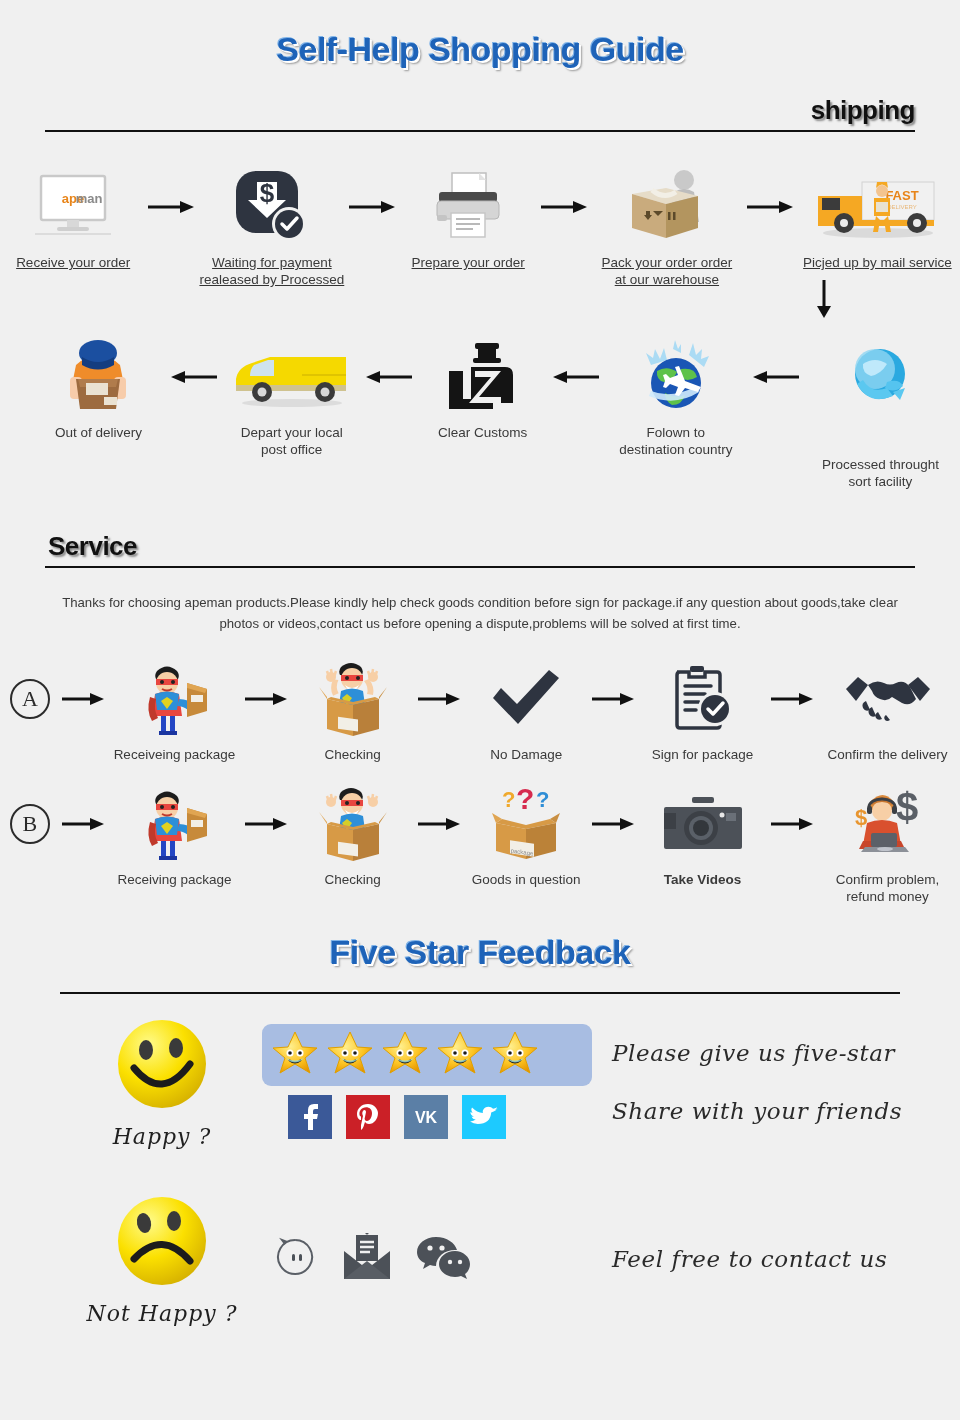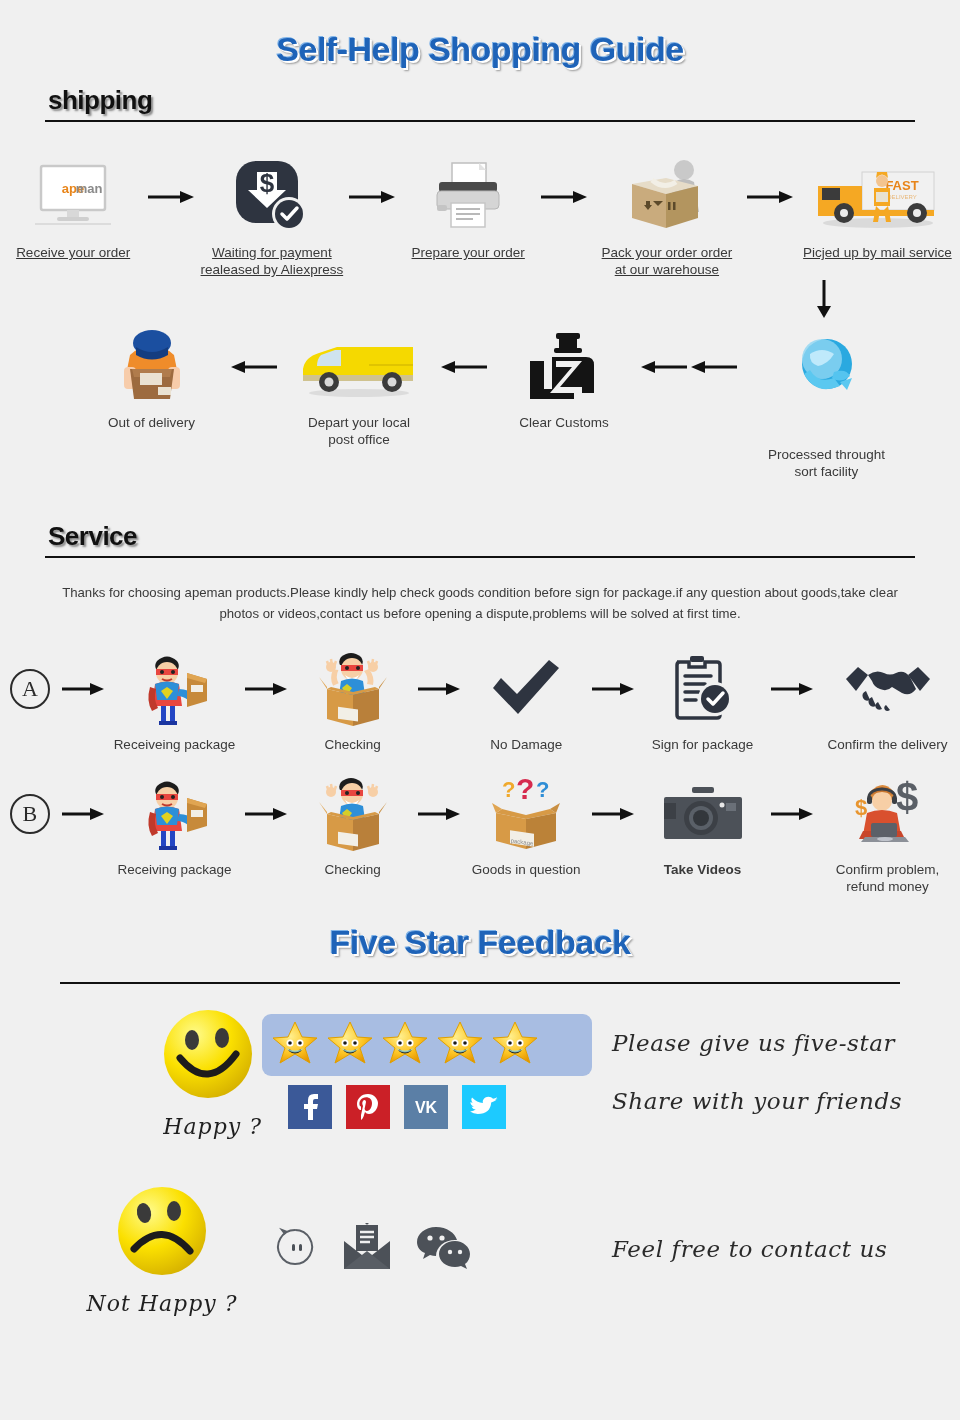--- a/index.html
+++ b/index.html
@@ -111,21 +111,21 @@
   }
   .contact-row { display: flex; gap: 24px; align-items: center; }
 </style>
 </head>
 <body>
 
 <div class="page">
 
   <div class="main-title">Self-Help Shopping Guide</div>
 
-  <div class="section-head" style="margin-top:16px;">
+  <div class="section-head" style="margin-top:26px;text-align:right;">
     <span class="label">shipping</span>
   </div>
   <div class="rule"></div>
 
   <div class="flow" style="margin-top:36px;text-decoration:underline;">
 
     <div class="node" style="width:155px;">
       <div class="art">
         <svg width="92" height="70" viewBox="0 0 92 70">
           <rect x="14" y="4" width="64" height="44" rx="2" fill="#fff" stroke="#c9c9c9" stroke-width="2.5"></rect>
@@ -151,21 +151,21 @@
         <svg width="78" height="78" viewBox="0 0 78 78">
           <rect x="3" y="3" width="62" height="62" rx="20" fill="#2e3440"></rect>
           <path d="M24 14 h20 v18 h9 L34 50 L15 32 h9 Z" fill="#fff"></path>
           <text x="34" y="34" text-anchor="middle" font-family="Liberation Sans, sans-serif" font-size="26" font-weight="bold" fill="#2e3440">$</text>
           <circle cx="56" cy="56" r="17" fill="#f0f0f0"></circle>
           <circle cx="56" cy="56" r="14" fill="#2e3440"></circle>
           <path d="M49 56 l5 5 l10 -11" stroke="#fff" stroke-width="3.5" fill="none" stroke-linecap="round" stroke-linejoin="round"></path>
         </svg>
       </div>
       <div class="cap">Waiting for payment
-realeased by Aliexpress</div>
+realeased by Processed</div>
     </div>
 
     <div class="arrow">
       <svg width="50" height="14" viewBox="0 0 50 14">
           <path d="M2 7 H36" stroke="#111" stroke-width="3"></path>
           <path d="M34 1 L48 7 L34 13 Z" fill="#111"></path>
         </svg>
     </div>
 
     <div class="node" style="width:150px;">
@@ -322,20 +322,40 @@
       <div class="cap">Clear Customs</div>
     </div>
 
     <div class="arrow">
       <svg width="50" height="14" viewBox="0 0 50 14">
           <path d="M14 7 H48" stroke="#111" stroke-width="3"></path>
           <path d="M16 1 L2 7 L16 13 Z" fill="#111"></path>
         </svg>
     </div>
 
+    <div class="node" style="width:165px;">
+      <div class="art">
+        <svg width="86" height="76" viewBox="0 0 86 76">
+          <g fill="#9fd8f5" opacity=".85">
+            <path d="M18 26 l-5 -12 l7 5 l2 -9 l5 10 l4 -11 l3 12 Z"></path>
+            <path d="M56 16 l4 -12 l3 12 l6 -6 l-1 10 l8 -3 l-5 11 Z"></path>
+            <path d="M40 10 l2 -9 l3 9 l3 -5 l0 9 Z"></path>
+          </g>
+          <circle cx="43" cy="44" r="25" fill="#1a56b5"></circle>
+          <path d="M24 32 q10 -6 20 1 q-4 9 -13 10 q-8 -2 -7 -11Z" fill="#5ec24a"></path>
+          <path d="M48 30 q14 -2 16 8 q-10 6 -18 0 Z" fill="#5ec24a"></path>
+          <path d="M32 54 q10 6 20 2 q-3 10 -13 10 q-7 -4 -7 -12Z" fill="#5ec24a"></path>
+          <circle cx="43" cy="44" r="25" fill="url(#g1)" opacity="0"></circle>
+          <path d="M18 52 q20 8 44 -4 l4 5 q-24 15 -50 4 Z" fill="#cfeafc" opacity=".9"></path>
+          <path d="M52 42 l16 6 l-3 5 l-13 -4 l-6 8 l-4 -1 l3 -8 l-8 -3 l-4 4 l-3 -1 l2 -6 l-2 -6 l3 -1 l4 4 l8 -3 l-3 -8 l4 -1 Z" fill="#fff"></path>
+        </svg>
+      </div>
+      <div class="cap">Folown to
+destination country</div>
+    </div>
 
     <div class="arrow">
       <svg width="50" height="14" viewBox="0 0 50 14">
           <path d="M14 7 H48" stroke="#111" stroke-width="3"></path>
           <path d="M16 1 L2 7 L16 13 Z" fill="#111"></path>
         </svg>
     </div>
 
     <div class="node" style="width:175px;gap:32px;">
       <div class="art">
@@ -655,21 +675,21 @@
       <div class="cap">Confirm problem,
 refund money</div>
     </div>
   </div>
 
   <div class="main-title" style="padding-top:28px;">Five Star Feedback</div>
   <div class="rule" style="margin-top:20px; margin-left:60px; margin-right:60px;"></div>
 
   <div class="fb-row" style="margin-top:20px; padding-left:62px;">
 
-    <div style="width:200px; text-align:right;">
+    <div style="width:200px; text-align:center;">
       <div>
         <svg width="108" height="104" viewBox="0 0 108 104">
           <defs>
             <radialGradient id="hg" cx="35%" cy="28%" r="75%">
               <stop offset="0%" stop-color="#fffb8a"></stop>
               <stop offset="55%" stop-color="#fbe000"></stop>
               <stop offset="100%" stop-color="#d8b400"></stop>
             </radialGradient>
           </defs>
           <circle cx="54" cy="50" r="44" fill="url(#hg)"></circle>

